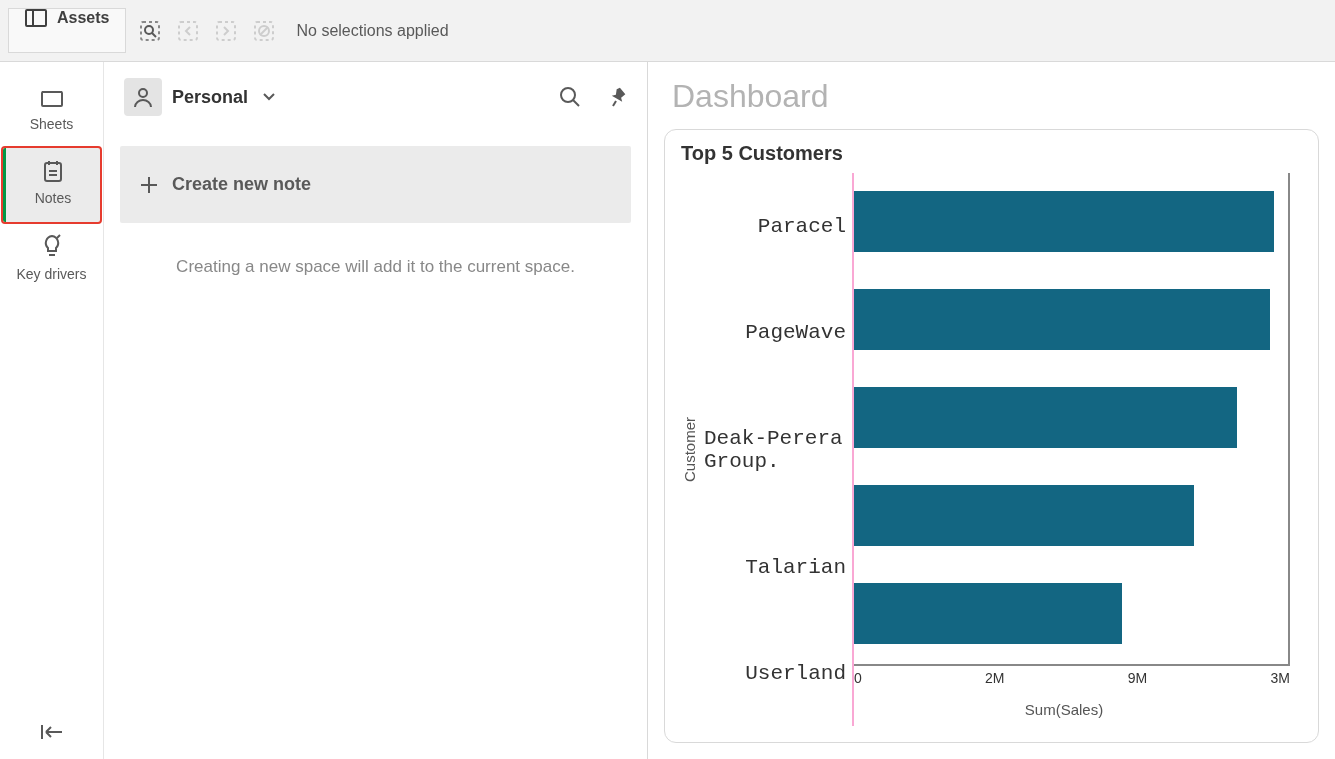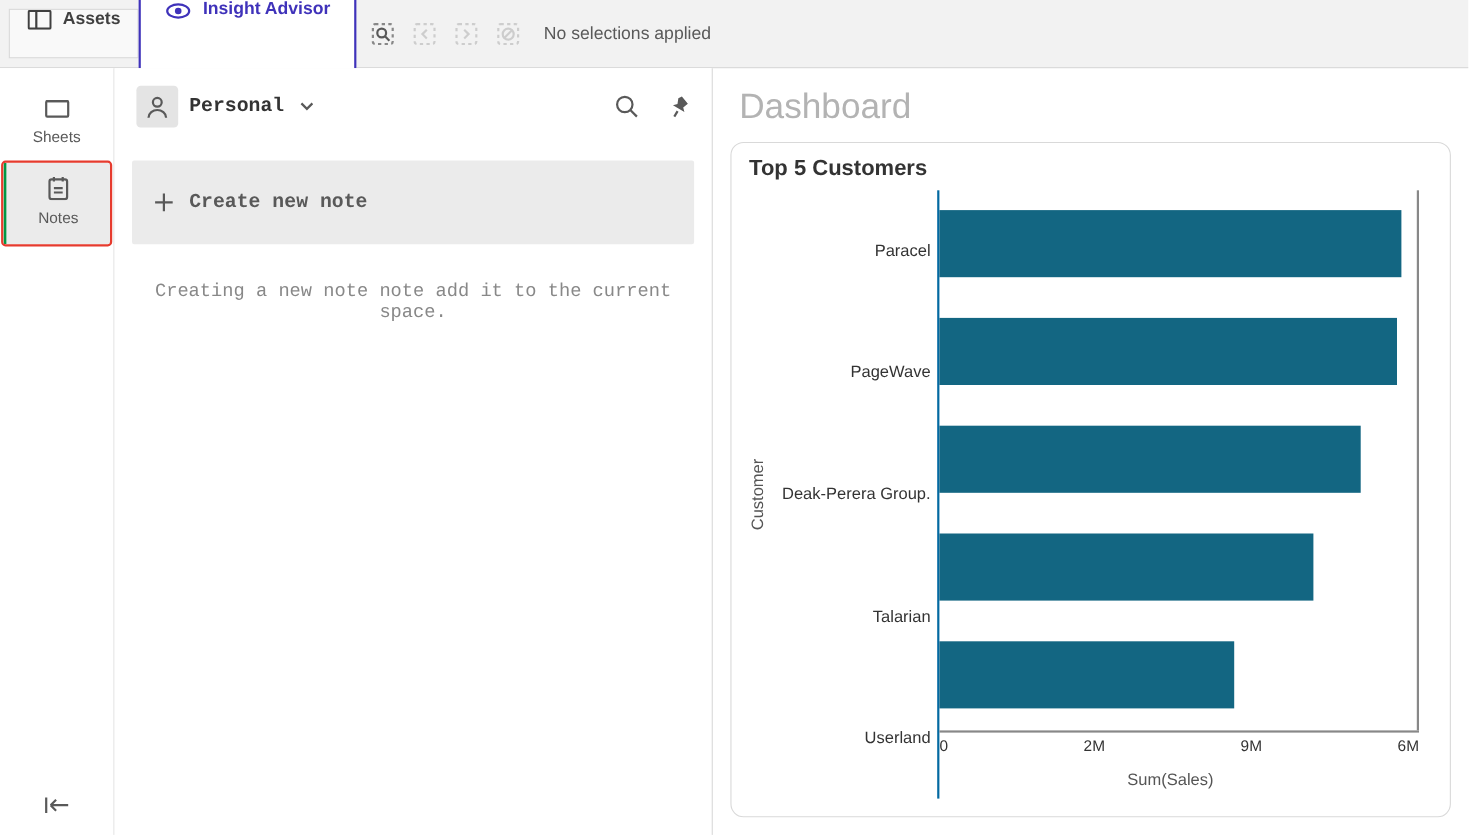--- a/index.html
+++ b/index.html
@@ -87,21 +87,21 @@
   }
   .collapse {
     position:absolute; bottom:10px; left:0; right:0;
     display:flex;justify-content:center;
     color:#595959; padding:8px;
   }
   .notes-panel {
     width: 544px;
     background:#fff;
     border-right:1px solid #d9d9d9;
-    display:flex;flex-direction:column;font-family:Liberation Mono, monospace;
+    display:flex;flex-direction:column;
   }
   .notes-header{
     display:flex;align-items:center;
     padding:16px 20px;
     gap:10px;
   }
   .person-badge{
     width:38px;height:38px;background:#e4e4e4;border-radius:4px;
     display:flex;align-items:center;justify-content:center;color:#595959;
   }
@@ -145,22 +145,23 @@
     font-size:15px;color:#555;
     align-self:center;
     margin-right:6px;
   }
   .cats{
     width:150px;
     display:flex;flex-direction:column;
     justify-content:space-around;
     align-items:flex-end;
     padding-right:6px;
-    font-size:15px;color:#333;
-    border-right:2px solid #0369a1;
+    font-size:21px;color:#333;
+    border-right:2px solid #f9a8d4;
+    font-family:Liberation Mono, monospace;
   }
   .bars-wrap{flex:1;position:relative;}
   .plot{position:absolute;left:0;right:12px;top:0;bottom:62px;border-right:2px solid #888;}
   .bar{
     position:absolute;left:0;height:50px;background:#136682;
   }
   .xaxis{
     position:absolute;left:0;right:12px;bottom:40px;height:22px;
     border-top:2px solid #888;
     display:flex;justify-content:space-between;
@@ -179,29 +180,20 @@
 <div class="topbar">
   <div class="topbar-btn">
     <span>
       <svg width="22" height="18" viewBox="0 0 22 18">
           <rect x="1" y="1" width="20" height="16" rx="1" fill="none" stroke="#404040" stroke-width="2"></rect>
           <line x1="8" y1="1" x2="8" y2="17" stroke="#404040" stroke-width="2"></line>
         </svg>
     </span>
     <span>Assets</span>
   </div>
-  <div class="topbar-btn insight">
-    <span>
-      <svg width="24" height="20" viewBox="0 0 24 20">
-          <ellipse cx="12" cy="10" rx="10" ry="6" fill="none" stroke="#3f32ba" stroke-width="2"></ellipse>
-          <circle cx="12" cy="10" r="3" fill="#3f32ba"></circle>
-        </svg>
-    </span>
-    <span>Insight Advisor</span>
-  </div>
   <div class="toolbar-icons">
     <div class="sel-icon">
       <svg width="22" height="22" viewBox="0 0 22 22">
           <rect x="2" y="2" width="18" height="18" rx="2" fill="none" stroke="#888" stroke-width="2" stroke-dasharray="3 3"></rect>
           <circle cx="10" cy="10" r="4" fill="none" stroke="#595959" stroke-width="2"></circle>
           <line x1="13" y1="13" x2="17" y2="17" stroke="#595959" stroke-width="2"></line>
         </svg>
     </div>
     <div class="sel-icon" style="opacity:.5">
       <svg width="22" height="22" viewBox="0 0 22 22">
@@ -243,20 +235,30 @@
       <span>
         <svg width="20" height="22" viewBox="0 0 20 22">
             <rect x="2" y="3" width="16" height="18" rx="2" fill="none" stroke="#595959" stroke-width="2"></rect>
             <line x1="6" y1="1" x2="6" y2="5" stroke="#595959" stroke-width="2"></line>
             <line x1="14" y1="1" x2="14" y2="5" stroke="#595959" stroke-width="2"></line>
             <line x1="6" y1="11" x2="14" y2="11" stroke="#595959" stroke-width="2"></line>
             <line x1="6" y1="15" x2="14" y2="15" stroke="#595959" stroke-width="2"></line>
           </svg>
       </span>
       <span>Notes</span>
+    </div>
+    <div class="side-item">
+      <span>
+        <svg width="20" height="24" viewBox="0 0 20 24">
+            <path d="M10 2a7 7 0 0 0-4 12v3h8v-3a7 7 0 0 0-4-12z" fill="none" stroke="#595959" stroke-width="2"></path>
+            <line x1="15" y1="4" x2="18" y2="1" stroke="#595959" stroke-width="2"></line>
+            <line x1="7" y1="21" x2="13" y2="21" stroke="#595959" stroke-width="2"></line>
+          </svg>
+      </span>
+      <span>Key drivers</span>
     </div>
     <div class="collapse">
       <span>
         <svg width="24" height="18" viewBox="0 0 24 18">
             <line x1="2" y1="2" x2="2" y2="16" stroke="#595959" stroke-width="2"></line>
             <path d="M22 9H6m0 0l5-5M6 9l5 5" fill="none" stroke="#595959" stroke-width="2"></path>
           </svg>
       </span>
     </div>
   </div>
@@ -294,21 +296,21 @@
     </div>
     <div class="create-note">
       <span>
         <svg width="18" height="18" viewBox="0 0 18 18">
             <line x1="9" y1="1" x2="9" y2="17" stroke="#595959" stroke-width="2"></line>
             <line x1="1" y1="9" x2="17" y2="9" stroke="#595959" stroke-width="2"></line>
           </svg>
       </span>
       <span>Create new note</span>
     </div>
-    <div class="hint">Creating a new note note add it to the current space.</div>
+    <div class="hint">Creating a new space will add it to the current space.</div>
   </div>
 
   <div class="dash-panel">
     <div class="dash-title">Dashboard</div>
     <div class="chart-card">
       <div class="chart-title">Top 5 Customers</div>
       <div class="chart-area">
         <div class="y-axis-label">Customer</div>
         <div class="cats" id="cats">
             <div>Paracel</div>
@@ -322,20 +324,20 @@
               <div class="bar" style="top: 3.6%; height: 12.4%; width: 96.6667%; background: rgb(19, 102, 130);"></div>
               <div class="bar" style="top: 23.6%; height: 12.4%; width: 95.8333%; background: rgb(19, 102, 130);"></div>
               <div class="bar" style="top: 43.6%; height: 12.4%; width: 88.3333%; background: rgb(19, 102, 130);"></div>
               <div class="bar" style="top: 63.6%; height: 12.4%; width: 78.3333%; background: rgb(19, 102, 130);"></div>
               <div class="bar" style="top: 83.6%; height: 12.4%; width: 61.6667%; background: rgb(19, 102, 130);"></div>
             </div>
           <div class="xaxis" id="xaxis">
               <span>0</span>
               <span>2M</span>
               <span>9M</span>
-              <span>6M</span>
+              <span>3M</span>
             </div>
           <div class="xlabel">Sum(Sales)</div>
         </div>
       </div>
     </div>
   </div>
 </div>
 
 </body></html>

